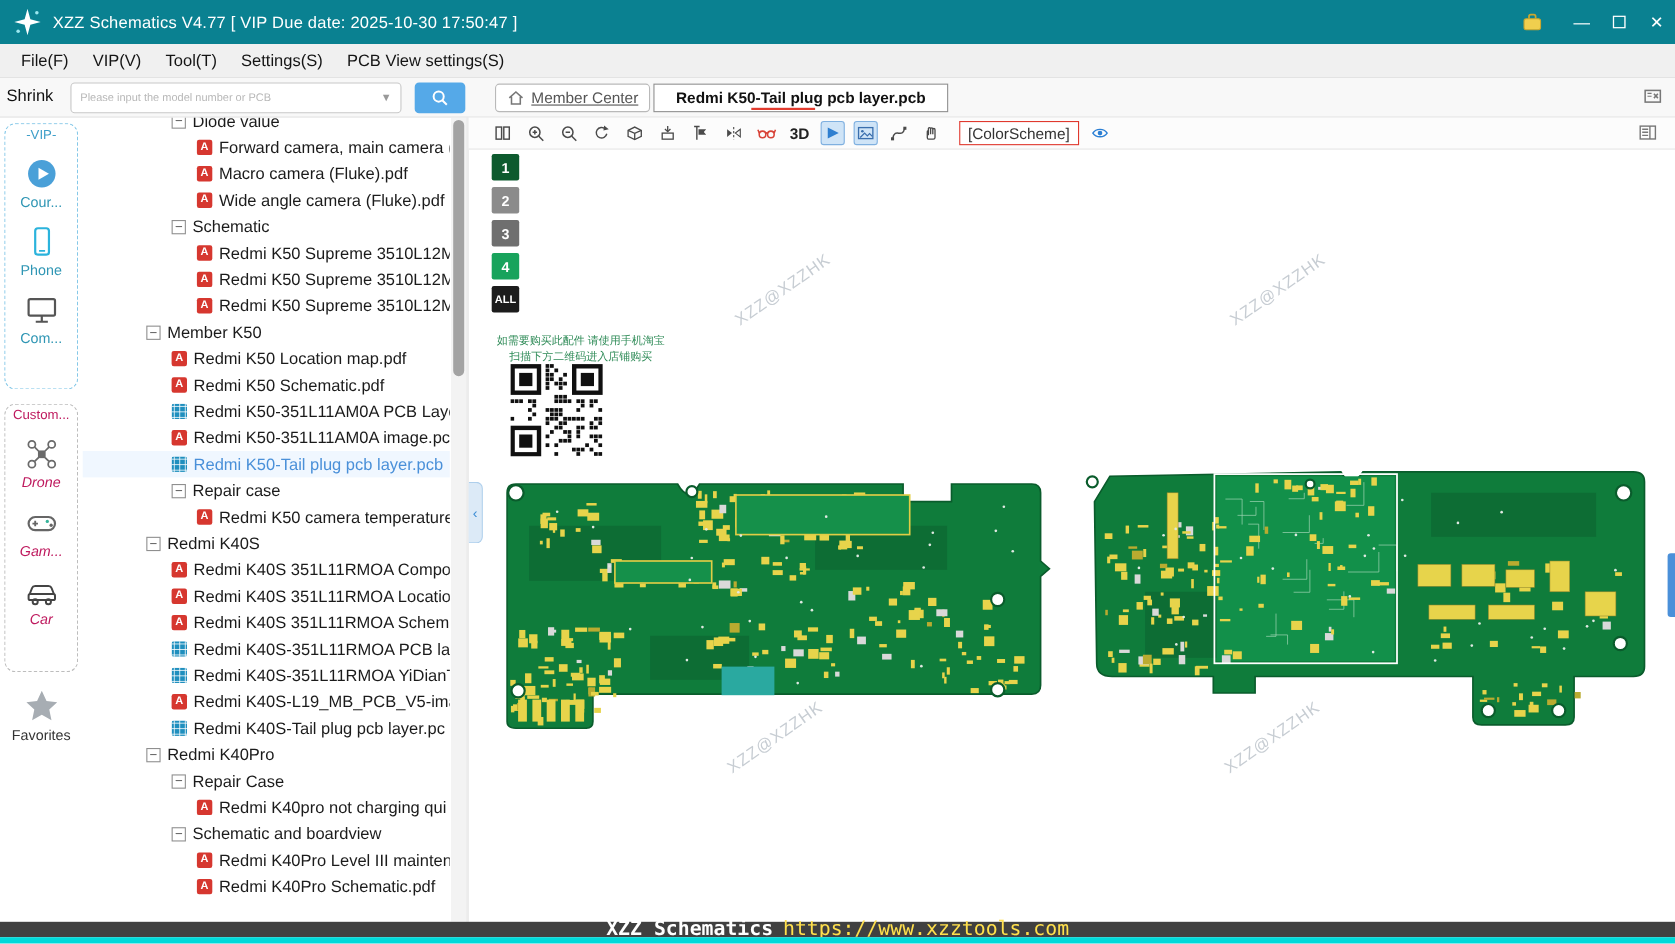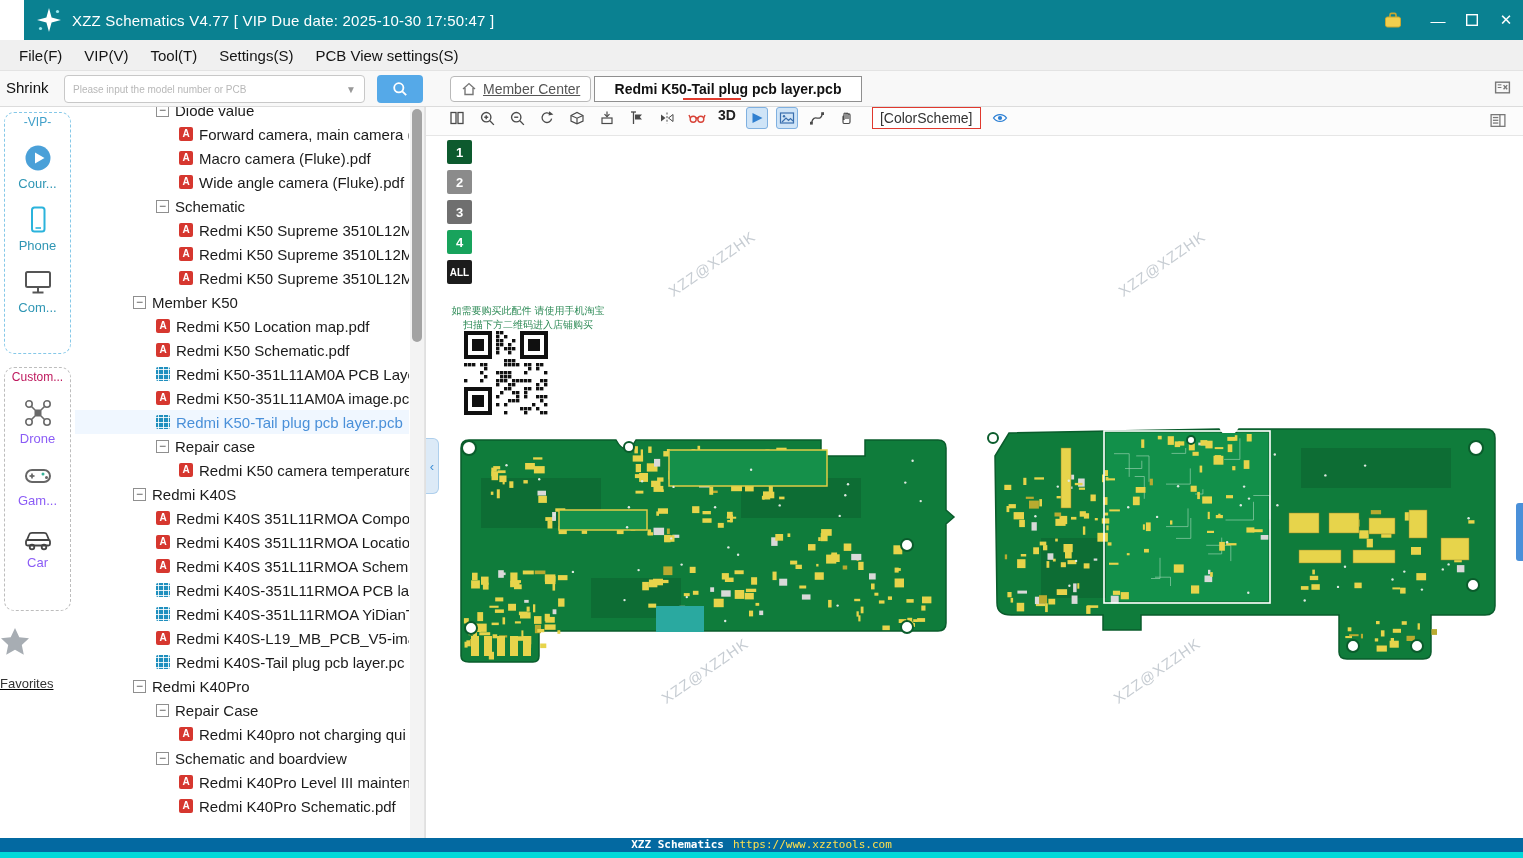--- a/index.html
+++ b/index.html
@@ -1,21 +1,21 @@
 <!DOCTYPE html>
 <html><head>
 <meta charset="utf-8">
 <style>
   * { margin:0; padding:0; box-sizing:border-box; }
   html,body { background:#e8e8e8; }
   body { font-family:"Liberation Sans", sans-serif; }
   #app { position:relative; width:1523px; height:858px; background:#fff; overflow:hidden; }
 
   
-  .titlebar { position:absolute; left:0; top:0; right:0; height:40px; background:#0a8191; display:flex; align-items:center;margin-left:24px; }
+  .titlebar { position:absolute; left:0; top:0; right:0; height:40px; background:#0a8191; display:flex; align-items:center; }
   .logo { margin:0 10px 0 12px; display:flex; }
   .title-text { color:#fff; font-size:15px; letter-spacing:.2px; }
   .win-controls { position:absolute; right:0; top:0; height:40px; display:flex; align-items:center; }
   .win-btn { width:34px; height:40px; display:flex; align-items:center; justify-content:center; color:#fff; font-size:15px; }
   .gold-ico { margin-right:18px; display:flex; }
 
   
   .menubar { position:absolute; top:40px; left:0; right:0; height:31px; background:#f0f0f0; display:flex; align-items:center; padding-left:8px; border-bottom:1px solid #e3e3e3; }
   .menu-item { padding:0 11px; font-size:15px; color:#141414; cursor:default; }
 
@@ -35,59 +35,59 @@
   
   .sidebar { position:absolute; left:0; top:107px; width:75px; bottom:20px; background:#fff; }
   .vip-box { position:absolute; left:4px; top:5px; width:67px; height:242px; border:1px dashed #85c8e8; border-radius:10px; }
   .custom-box { position:absolute; left:4px; top:260px; width:67px; height:244px; border:1px dashed #bdbdbd; border-radius:10px; }
   .box-label { text-align:center; font-size:12px; margin-top:2px; }
   .vip-box .box-label { color:#3f9fc9; }
   .custom-box .box-label { color:#be185d; }
   .side-item { display:flex; flex-direction:column; align-items:center; gap:4px; margin-top:15px; cursor:default; }
   .side-label { font-size:13px; }
   .vip-box .side-label { color:#2f96b4; }
-  .custom-box .side-label { color:#8b5cf6; }
-  .fav-item { position:absolute; left:0; top:520px; width:75px; display:flex; flex-direction:column; align-items:flex-start; gap:20px;text-decoration:underline; }
+  .custom-box .side-label { color:#be185d;font-style:italic; }
+  .fav-item { position:absolute; left:0; top:520px; width:75px; display:flex; flex-direction:column; align-items:center; gap:5px; }
   .fav-item .side-label { color:#333; }
 
   
   .tree-panel { position:absolute; left:75px; top:107px; width:350px; bottom:20px; background:#fff; border-right:1px solid #e3e3e3; overflow:hidden; }
   .tree-list { position:absolute; left:0; top:-9px; right:15px; overflow:hidden; }
   .tree-row { height:24px; display:flex; align-items:center; font-size:15px; color:#1b1b1b; white-space:nowrap; overflow:hidden; }
   .tree-row.lvl1 { padding-left:58px; }
   .tree-row.lvl2 { padding-left:81px; }
   .tree-row.lvl3 { padding-left:104px; }
   .tree-row.sel { color:#4a90d9; background:#f0f7ff; }
   .tree-row.sel .tree-label { color:#4a90d9; }
   .node-box { width:13px; height:13px; border:1px solid #8f8f8f; color:#555; font-size:12px; line-height:10px; text-align:center; margin-right:6px; flex:none; background:#fff; }
   .file-ico { width:14px; height:14px; margin-right:6px; flex:none; border-radius:2px; }
   .file-ico.pdf { background:#d6372f; color:#fff; font-size:10px; font-weight:bold; text-align:center; line-height:14px; }
   .file-ico.pcb { background:#1f8fbe; background-image:linear-gradient(rgba(255,255,255,.85) 1px, transparent 1px), linear-gradient(90deg, rgba(255,255,255,.85) 1px, transparent 1px); background-size:5px 5px; background-position:2px 2px; }
   .tree-scrollbar { position:absolute; right:0; top:0; width:14px; bottom:0; background:#f3f3f3; }
   .tree-thumb { position:absolute; left:2px; top:2px; width:10px; height:233px; background:#a3a3a3; border-radius:5px; }
 
   
   .viewer { position:absolute; left:425px; top:107px; right:0; bottom:20px; background:#fff; border-left:1px solid #e0e0e0; }
-  .pcb-toolbar { position:absolute; left:0; top:0; right:0; height:29px; background:#fcfcfc; border-bottom:1px solid #e6e6e6; display:flex; align-items:flex-start; padding-left:20px; gap:8px; }
+  .pcb-toolbar { position:absolute; left:0; top:0; right:0; height:29px; background:#fcfcfc; border-bottom:1px solid #e6e6e6; display:flex; align-items:center; padding-left:20px; gap:8px; }
   .tb-icon { width:22px; height:22px; display:flex; align-items:center; justify-content:center; border:1px solid transparent; border-radius:3px; flex:none; }
   .tb-icon.active { background:#cfe4f7; border-color:#7fb0e0; }
   .tb-3d { font-size:14px; font-weight:bold; color:#222; padding:0 2px; }
   .colorscheme-btn { border:1px solid #e0392e; padding:2px 7px; font-size:14px; color:#333; background:#fff; margin-left:6px; white-space:nowrap; }
   .panel-toggle { position:absolute; right:16px; top:5px; display:flex; }
   .layer-col { position:absolute; left:21px; top:33px; display:flex; flex-direction:column; gap:6px; }
   .layer-btn { width:25px; height:24px; color:#fff; font-size:13px; font-weight:bold; display:flex; align-items:center; justify-content:center; border-radius:2px; cursor:default; }
   .qr-caption { position:absolute; left:14px; top:197px; width:176px; font-size:10px; color:#2e8b57; text-align:center; line-height:14px; }
   .qr-wrap { position:absolute; left:38px; top:224px; }
   .wm { position:absolute; color:#c7cdd3; font-size:15px; transform:rotate(-35deg); letter-spacing:1px; pointer-events:none; }
   .pcb-stage { position:absolute; left:15px; top:311px; }
   .collapse-handle { position:absolute; left:0; top:331px; width:13px; height:56px; background:#dceaf7; border:1px solid #aecfec; border-left:none; border-radius:0 6px 6px 0; color:#3f8fd6; display:flex; align-items:center; justify-content:center; font-size:13px; }
   .right-handle { position:absolute; right:0; top:396px; width:7px; height:58px; background:#4a90d9; border-radius:3px 0 0 3px; }
 
   
-  .statusbar { position:absolute; left:0; right:0; bottom:6px; height:14px; background:#0369a1; display:flex; align-items:center; justify-content:center; gap:9px; font-family:"DejaVu Sans Mono", monospace; font-size:11px; line-height:14px; }
+  .statusbar { position:absolute; left:0; right:0; bottom:6px; height:14px; background:#404040; display:flex; align-items:center; justify-content:center; gap:9px; font-family:"DejaVu Sans Mono", monospace; font-size:18px; line-height:14px; }
   .status-brand { color:#ffffff; font-weight:bold; }
   .status-url { color:#ffe04d; }
   .cyan-strip { position:absolute; left:0; right:0; bottom:0; height:6px; background:#00d9d9; }
 
   svg.ic { display:block; }
 </style>
 </head>
 <body>
 
 <div id="app">

